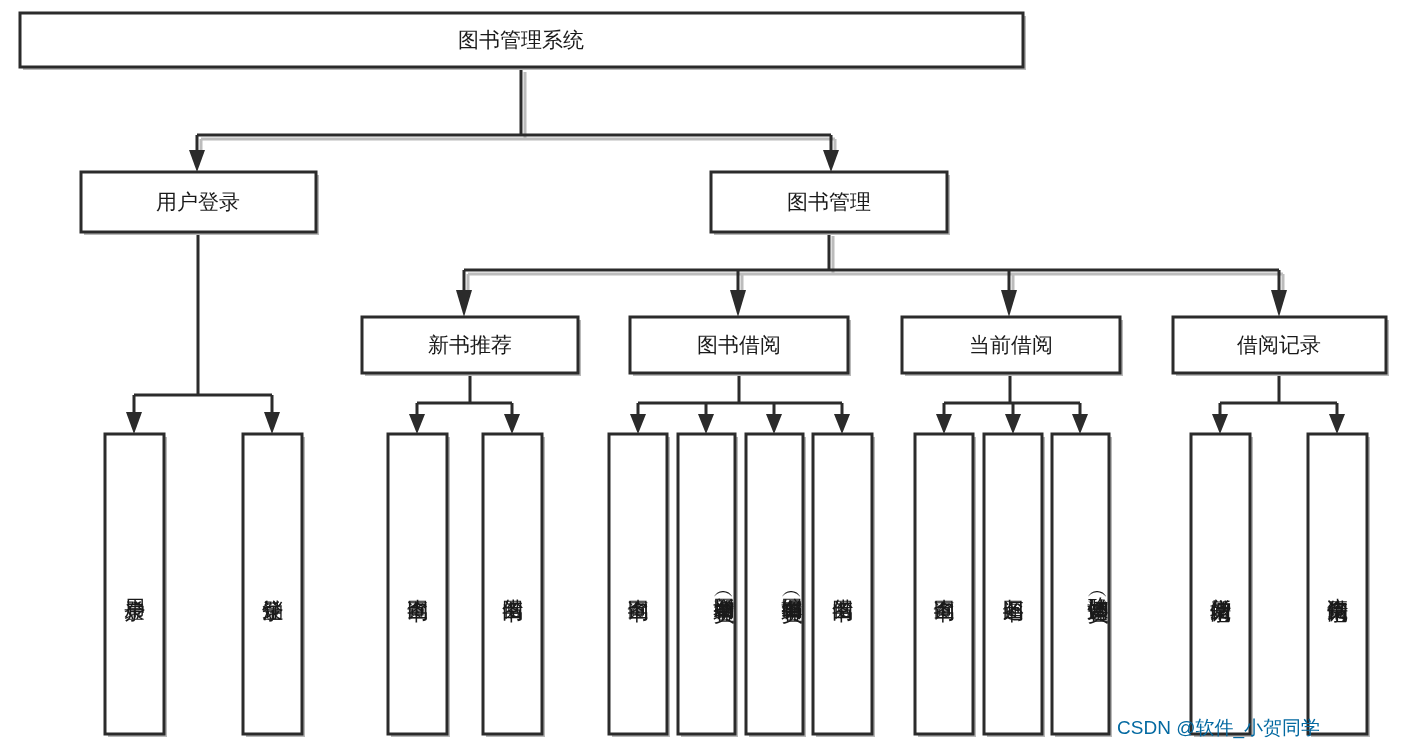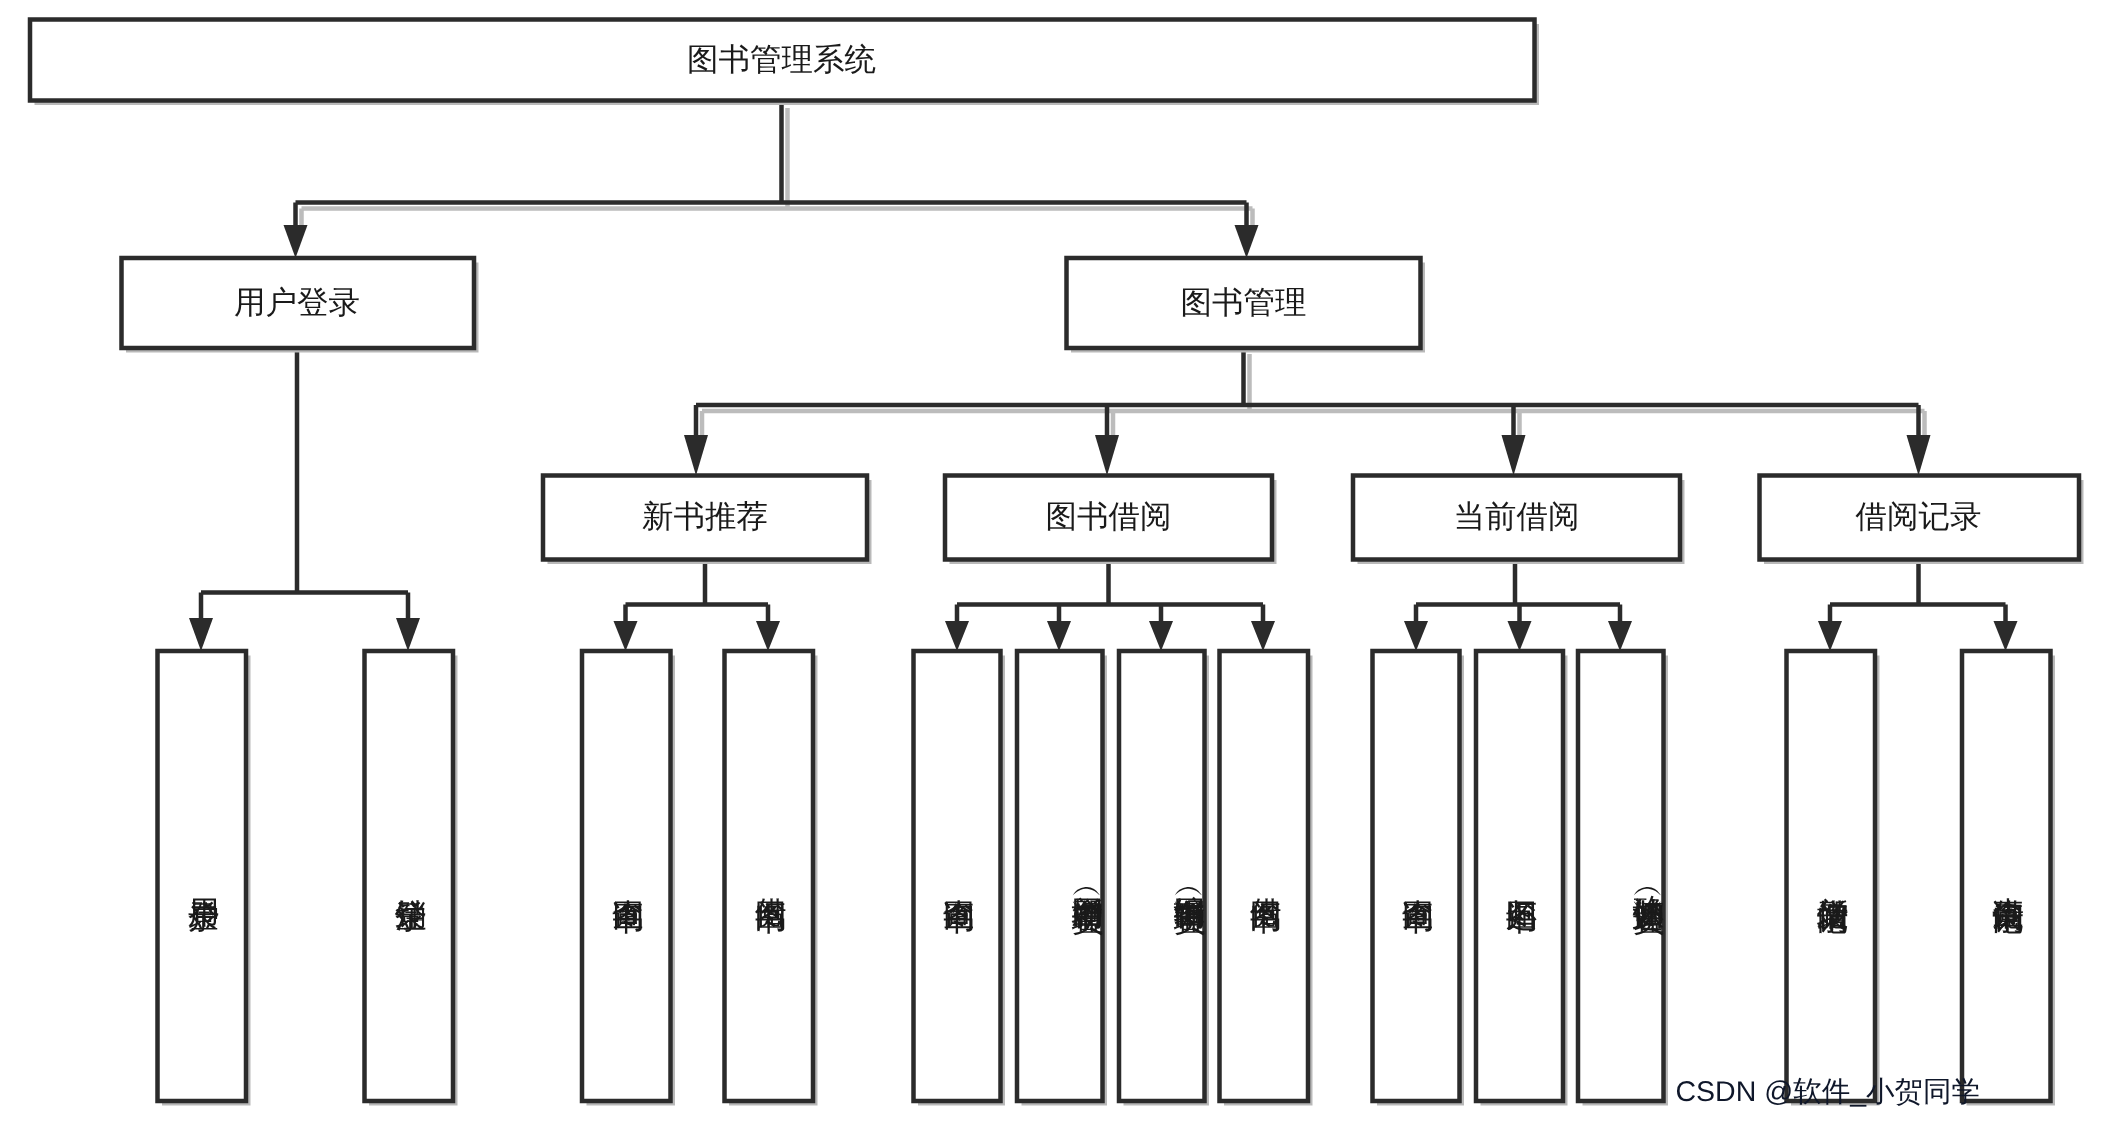--- a/index.html
+++ b/index.html
@@ -38,21 +38,21 @@
     text-align:center;
     white-space:nowrap;
     pointer-events:none;
     user-select:none;
   }
   .watermark{
     position:absolute;
     right:8px;bottom:6px;
     font-family:"Liberation Sans","DejaVu Sans",sans-serif;
     font-size:19px;
-    color:#0f172a;
+    color:#0369a1;
     white-space:nowrap;
     user-select:none;
   }
 </style>
 </head>
 <body>
 
 <div id="diagram-root">
 
   <svg class="flow" viewBox="0 0 1405 747">

